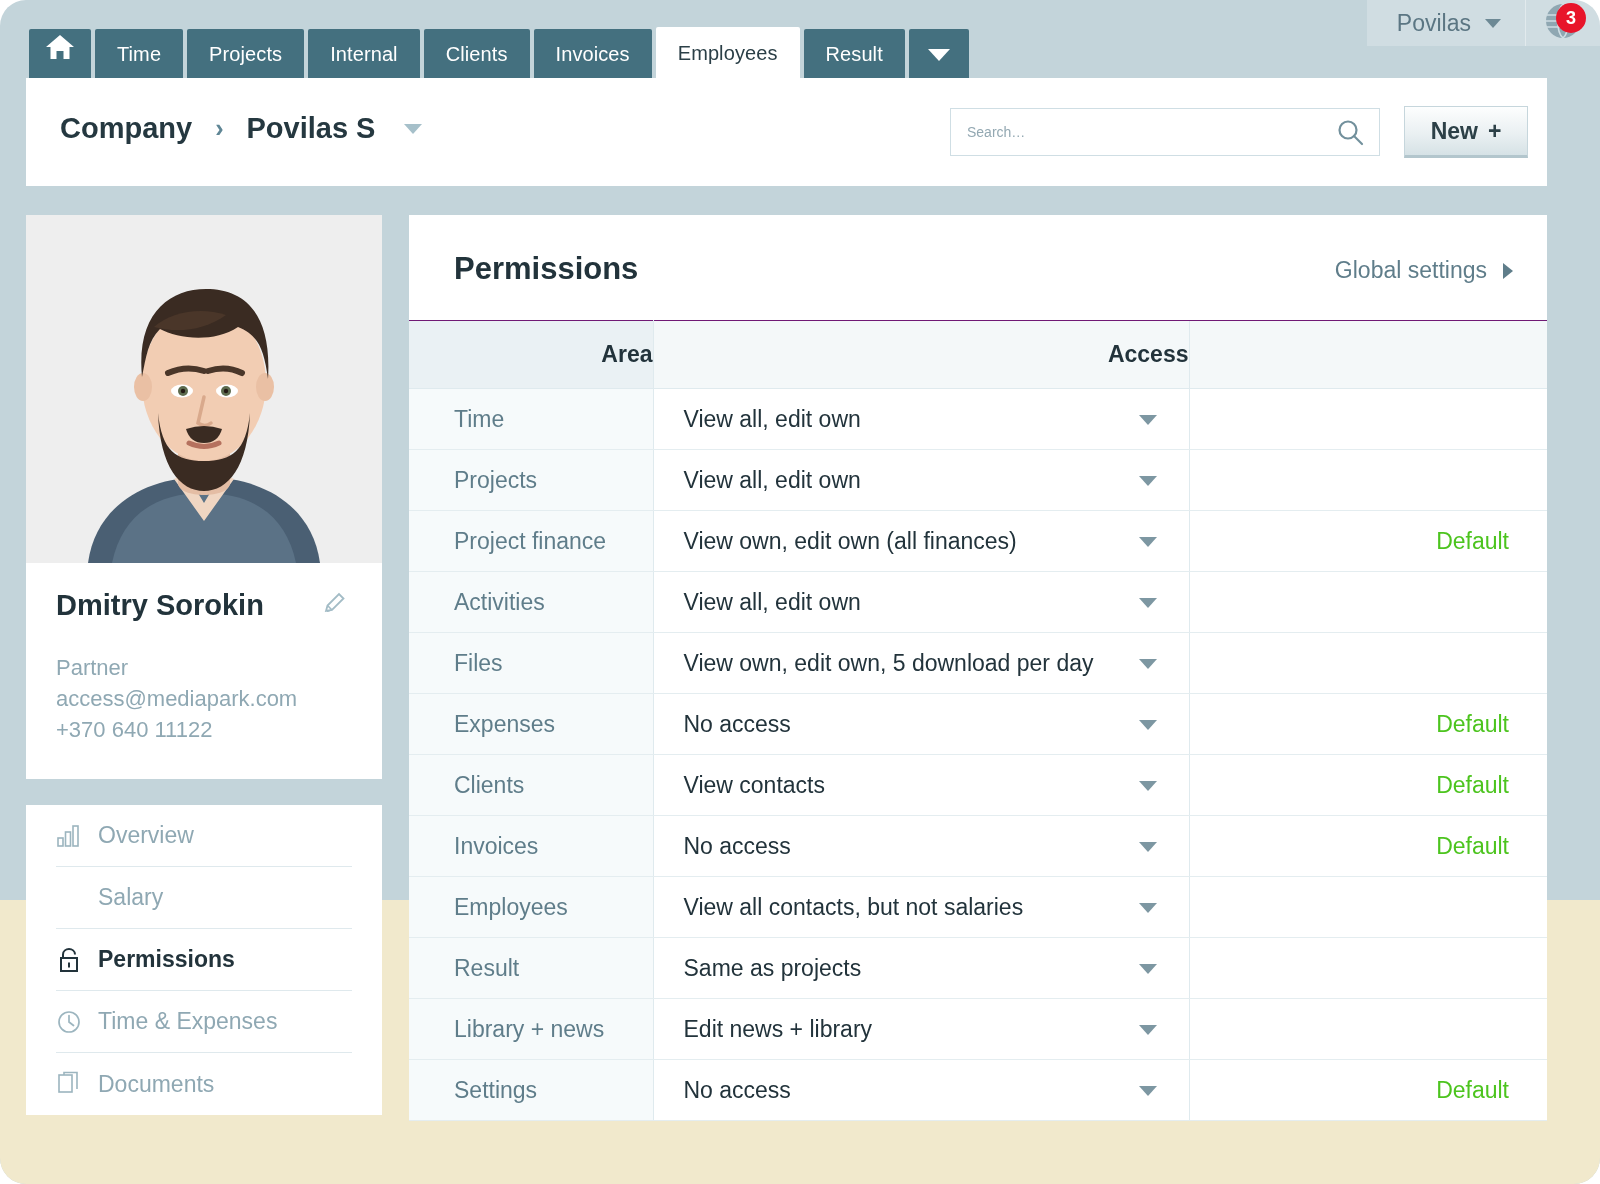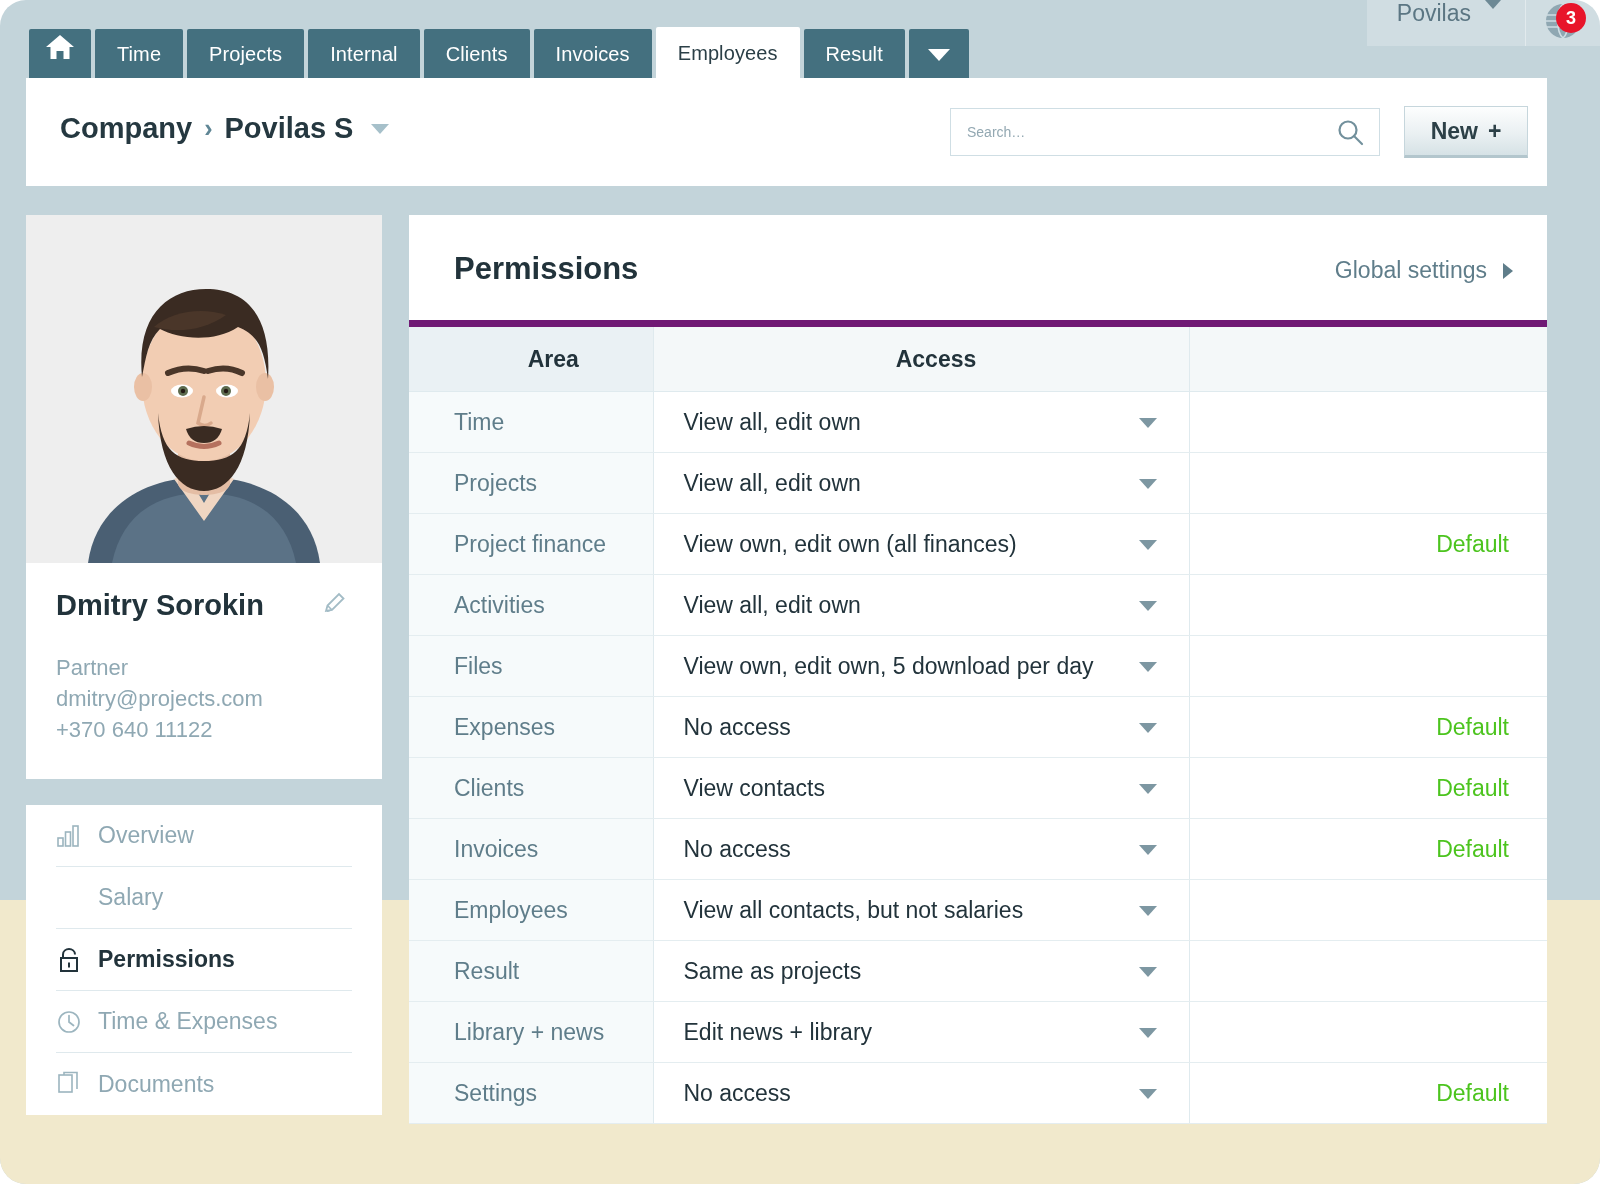--- a/index.html
+++ b/index.html
@@ -89,20 +89,21 @@
   
   .userzone {
     position: absolute;
     right: 0; top: 0;
     height: 46px;
     display: flex;
     align-items: stretch;
   }
   .user-name-box {
     display: flex;
+    align-items: center;
     gap: 14px;
     padding: 0 24px 0 30px;
     background: rgba(255,255,255,0.22);
     border-right: 1px solid rgba(255,255,255,0.38);
     cursor: pointer;
   }
   .user-name-box span.nm {
     font-size: 23px;
     color: #5b7683;
   }
@@ -141,21 +142,21 @@
     left: 26px; top: 78px;
     width: 1521px;
     height: 108px;
     background: #ffffff;
   }
   .breadcrumb {
     position: absolute;
     left: 34px; top: 34px;
     display: flex;
     align-items: center;
-    gap: 12px;
+    gap: 23px;
     justify-content: space-between;
   }
   .bc-root, .bc-leaf {
     font-size: 29px;
     font-weight: bold;
     color: #253840;
     cursor: pointer;
   }
   .bc-sep {
     font-size: 25px;
@@ -305,27 +306,27 @@
     width: 1138px;
     border-collapse: collapse;
     table-layout: fixed;
   }
   table.perm col.c1 { width: 244px; }
   table.perm col.c2 { width: 536px; }
   table.perm col.c3 { width: 358px; }
 
   table.perm th {
     height: 68px;
-    text-align: center;
+    text-align: right;
     font-size: 23px;
     font-weight: bold;
     color: #22333b;
     background: #f4f8f9;
     border-bottom: 1px solid #dfeaee;
-    border-top: 7px solid #701a75;
+    border-top: 1px solid #701a75;
     padding: 0 0 0 45px;
   }
   table.perm th.c1h { background: #eaf1f4; border-right: 1px solid #dfeaee; }
   table.perm th.c2h { padding-left: 30px; }
   table.perm th.c3h { border-left: 1px solid #dfeaee; }
 
   table.perm td {
     height: 61px;
     font-size: 23px;
     border-bottom: 1px solid #e4edf0;
@@ -473,21 +474,21 @@
           <path d="M132 198 C134 252 154 276 178 276 C202 276 222 252 224 198 C220 236 206 246 178 246 C150 246 136 236 132 198 Z" fill="#3a2b22"></path>
           <path d="M160 214 q18 -6 36 0 q-4 14 -18 14 q-14 0 -18 -14 Z" fill="#3a2b22"></path>
 
           <path d="M163 228 q15 7 30 0" stroke="#b5715e" stroke-width="5" fill="none" stroke-linecap="round"></path>
         </svg>
       </div>
 
       <div class="profile-info">
         <div class="p-name">Dmitry Sorokin</div>
         <div class="p-line">Partner</div>
-        <div class="p-line">dmitry@projects.com</div>
+        <div class="p-line">access@mediapark.com</div>
         <div class="p-line">+370 640 11122</div>
         <span class="edit-pencil">
           <svg width="26" height="26" viewBox="0 0 26 26">
             <path d="M4 20 L5.5 14.5 L17 3 L21.5 7.5 L10 19 Z" stroke="#a3bcc6" stroke-width="1.8" fill="none"></path>
             <path d="M5.5 14.5 L10 19" stroke="#a3bcc6" stroke-width="1.6"></path>
             <path d="M4.6 19.4 L8.5 20.4 L5 21 Z" fill="#a3bcc6"></path>
           </svg>
         </span>
       </div>
     </div>

